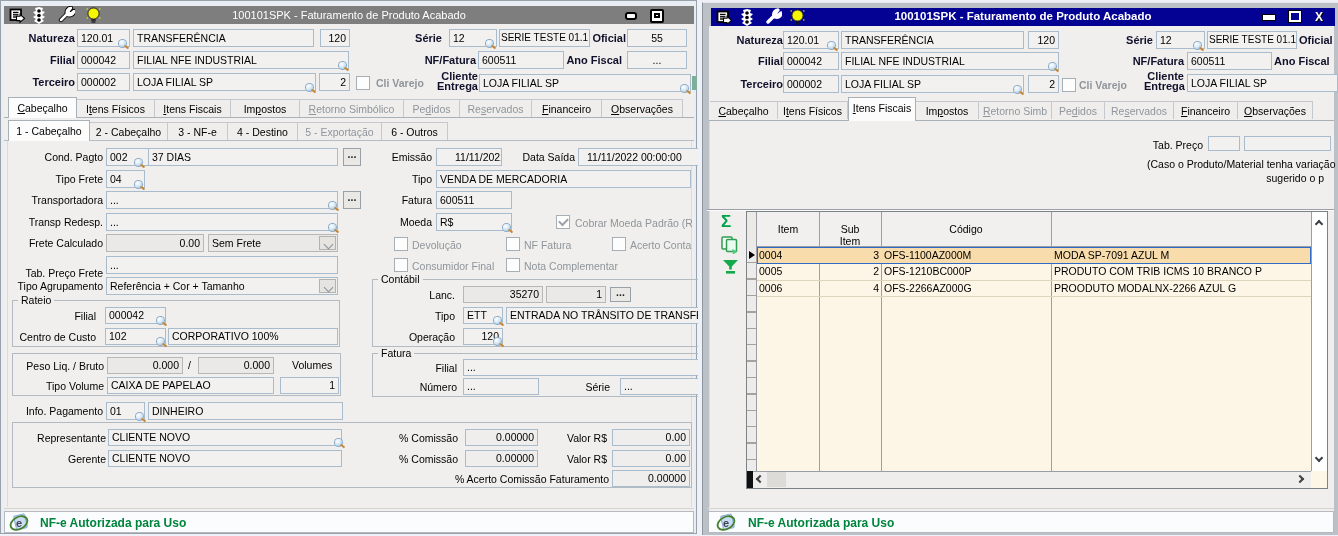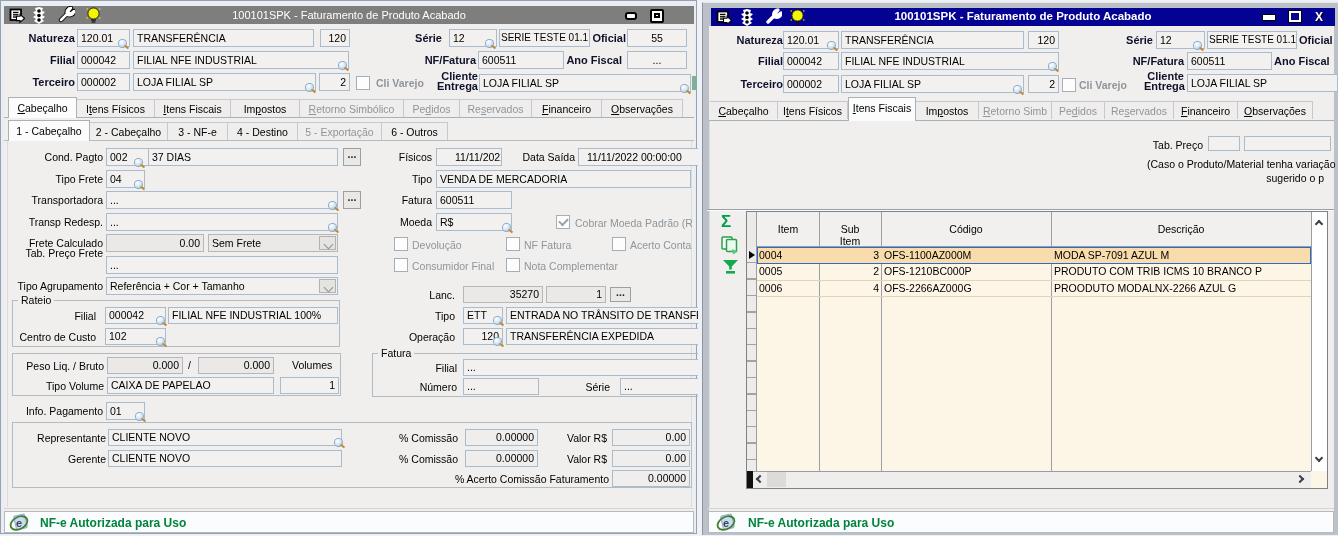--- a/index.html
+++ b/index.html
@@ -126,25 +126,25 @@
 <div class="lb" style="left:0;top:191px;width:103px">Transportadora</div>
 <div class="f" style="left:106px;top:191px;width:232px">...</div>
     <div class="mag" style="left:329px;top:202px"></div>
 <div class="btn" style="left:343px;top:191px;width:18px">...</div>
 <div class="lb" style="left:0;top:213px;width:103px">Transp Redesp.</div>
 <div class="f" style="left:106px;top:213px;width:232px">...</div>
     <div class="mag" style="left:329px;top:224px"></div>
 <div class="lb" style="left:0;top:234px;width:103px">Frete Calculado</div>
 <div class="f d r" style="left:106px;top:234px;width:98px">0.00</div>
 <div class="f d" style="left:208px;top:234px;width:130px">Sem Frete<span class="ar"></span></div>
-<div class="lb" style="left:0;top:244px;width:103px">Tab. Preço Frete</div>
+<div class="lb" style="left:0;top:264px;width:103px">Tab. Preço Frete</div>
 <div class="f" style="left:106px;top:256px;width:232px">...</div>
 <div class="lb" style="left:0;top:277px;width:103px">Tipo Agrupamento</div>
 <div class="f" style="left:106px;top:277px;width:232px">Referência + Cor + Tamanho<span class="ar"></span></div>
-<div class="lb" style="left:340px;top:148px;width:92px">Físicos</div>
+<div class="lb" style="left:340px;top:148px;width:92px">Emissão</div>
 <div class="f c" style="left:436px;top:148px;width:66px">11/11/2022</div>
 <div class="lb" style="left:483px;top:148px;width:92px">Data Saída</div>
 <div class="f" style="left:578px;top:148px;width:126px;padding-left:8px">11/11/2022 00:00:00</div>
 <div class="lb" style="left:340px;top:170px;width:92px">Tipo</div>
 <div class="f" style="left:436px;top:170px;width:255px">VENDA DE MERCADORIA</div>
 <div class="lb" style="left:340px;top:191px;width:92px">Fatura</div>
 <div class="f" style="left:436px;top:191px;width:76px">600511</div>
 <div class="lb" style="left:340px;top:213px;width:92px">Moeda</div>
 <div class="f" style="left:436px;top:213px;width:76px">R$</div>
     <div class="mag" style="left:503px;top:224px"></div>
@@ -159,57 +159,60 @@
 <div class="cb" style="left:394px;top:258px"></div>
     <div class="a gy" style="left:412px;top:260px">Consumidor Final</div>
 <div class="cb" style="left:506px;top:258px"></div>
     <div class="a gy" style="left:524px;top:260px">Nota Complementar</div>
 <div class="gb" style="left:12px;top:300px;width:328px;height:47px">
       <span class="gt">Rateio</span>
     </div>
 <div class="lb" style="left:0;top:307px;width:96px">Filial</div>
 <div class="f h17" style="left:105px;top:307px;width:61px">000042</div>
     <div class="mag" style="left:157px;top:317px"></div>
-<div class="f h17" style="left:168px;top:307px;width:170px">FILIAL NFE INDUSTRIAL 100%</div>
 <div class="lb" style="left:0;top:328px;width:96px">Centro de Custo</div>
 <div class="f h17" style="left:105px;top:328px;width:61px">102</div>
     <div class="mag" style="left:157px;top:338px"></div>
+<div class="f h17" style="left:168px;top:328px;width:170px">CORPORATIVO 100%</div>
 <div class="gb" style="left:12px;top:353px;width:329px;height:43px"></div>
 <div class="lb" style="left:0;top:357px;width:104px">Peso Liq. / Bruto</div>
 <div class="f d r h17" style="left:107px;top:357px;width:76px">0.000</div>
 <div class="a" style="left:188px;top:357px;line-height:17px">/</div>
 <div class="f d r h17" style="left:198px;top:357px;width:76px">0.000</div>
 <div class="a" style="left:292px;top:357px;line-height:17px">Volumes</div>
 <div class="lb" style="left:0;top:377px;width:104px">Tipo Volume</div>
 <div class="f h17" style="left:107px;top:377px;width:167px">CAIXA DE PAPELAO</div>
 <div class="f r h17" style="left:280px;top:377px;width:59px">1</div>
+<div class="gb" style="left:372px;top:279px;width:330px;height:68px">
+      <span class="gt">Contábil</span>
+    </div>
 <div class="lb" style="left:380px;top:286px;width:75px">Lanc.</div>
 <div class="f d r h17" style="left:463px;top:286px;width:80px">35270</div>
 <div class="f d r h17" style="left:546px;top:286px;width:60px">1</div>
 <div class="btn" style="left:610px;top:287px;width:21px;height:15px;line-height:9px">...</div>
 <div class="lb" style="left:380px;top:307px;width:75px">Tipo</div>
 <div class="f h17" style="left:463px;top:307px;width:40px">ETT</div>
     <div class="mag" style="left:494px;top:317px"></div>
 <div class="f h17" style="left:506px;top:307px;width:196px">ENTRADA NO TRÂNSITO DE TRANSFE</div>
 <div class="lb" style="left:380px;top:328px;width:75px">Operação</div>
 <div class="f r h17" style="left:463px;top:328px;width:40px">120</div>
     <div class="mag" style="left:494px;top:338px"></div>
-<div class="f h17" style="left:506px;top:328px;width:196px">TRANSFERÊNCIA EXPEDIDA</div>
 <div class="gb" style="left:372px;top:353px;width:330px;height:44px">
       <span class="gt">Fatura</span>
     </div>
 <div class="lb" style="left:380px;top:359px;width:77px">Filial</div>
 <div class="f h17" style="left:463px;top:359px;width:239px">...</div>
 <div class="lb" style="left:380px;top:378px;width:77px">Número</div>
 <div class="f h17" style="left:463px;top:378px;width:76px">...</div>
 <div class="lb" style="left:540px;top:378px;width:70px">Série</div>
 <div class="f h17" style="left:620px;top:378px;width:82px">...</div>
 <div class="lb" style="left:0;top:402px;width:103px">Info. Pagamento</div>
 <div class="f" style="left:106px;top:402px;width:39px">01</div>
     <div class="mag" style="left:136px;top:413px"></div>
+<div class="f" style="left:148px;top:402px;width:195px">DINHEIRO</div>
 <div class="gb" style="left:12px;top:422px;width:680px;height:66px"></div>
 <div class="lb" style="left:20px;top:429px;width:86px">Representante</div>
 <div class="f h17" style="left:108px;top:429px;width:234px">CLIENTE NOVO</div>
     <div class="mag" style="left:335px;top:439px"></div>
 <div class="lb" style="left:20px;top:450px;width:86px">Gerente</div>
 <div class="f h17" style="left:108px;top:450px;width:234px">CLIENTE NOVO</div>
 <div class="lb" style="left:363px;top:429px;width:95px">% Comissão</div>
 <div class="f r h17" style="left:465px;top:429px;width:73px;background:#efeeec">0.00000</div>
 <div class="lb" style="left:540px;top:429px;width:67px">Valor R$</div>
 <div class="f r h17" style="left:612px;top:429px;width:78px;background:#efeeec">0.00</div>
@@ -315,21 +318,20 @@
     </svg>
 <svg class="a" style="left:20px;top:260px" width="17" height="14">
       <path d="M1 0 h15 l-6.2 6.5 v3 l-2.6 0 v-3 z" fill="#14aa4c"></path>
       <rect x="4" y="11" width="9" height="2.6" fill="#14aa4c"></rect>
     </svg>
 <div class="a" style="left:44px;top:211px;width:582px;height:278px;border:1px solid #7b8288;background:#fdf6e6">
   <div class="a" style="left:0;top:0;width:580px;height:35px;background:#f1f0ee;border-bottom:1px solid #989ea4"></div>
   <div class="a c" style="left:10px;top:11px;width:62px">Item</div>
   <div class="a c" style="left:72px;top:11px;width:62px">Sub Item</div>
   <div class="a c" style="left:134px;top:11px;width:170px">Código</div>
-  <div class="a c" style="left:304px;top:11px;width:260px">Descrição</div>
   <div class="a" style="left:0;top:0;width:10px;height:259px;background:#eceae7;border-right:1px solid #989ea4"></div>
   <div class="a" style="left:0;top:35px;width:10px;height:224px;background:repeating-linear-gradient(to bottom,#edecea 0 15px,#a5a19c 15px 16.4px);border-right:1px solid #989ea4"></div>
   <div class="a" style="left:72px;top:0;width:1px;height:259px;background:#9aa0a6"></div>
   <div class="a" style="left:134px;top:0;width:1px;height:259px;background:#9aa0a6"></div>
   <div class="a" style="left:304px;top:0;width:1px;height:259px;background:#9aa0a6"></div>
   <div class="a" style="left:10px;top:35px;width:554px;height:17px;background:#f8dcab;border:1px solid #2e6bc6"></div>
   <div class="a" style="left:10px;top:68px;width:554px;height:1px;background:#ded5bd"></div>
   <div class="a" style="left:10px;top:84px;width:554px;height:1px;background:#ded5bd"></div>
   <div class="a" style="left:12px;top:37px">0004</div>
   <div class="a" style="left:72px;top:37px;width:61px;text-align:right;padding-right:1px">3</div>

